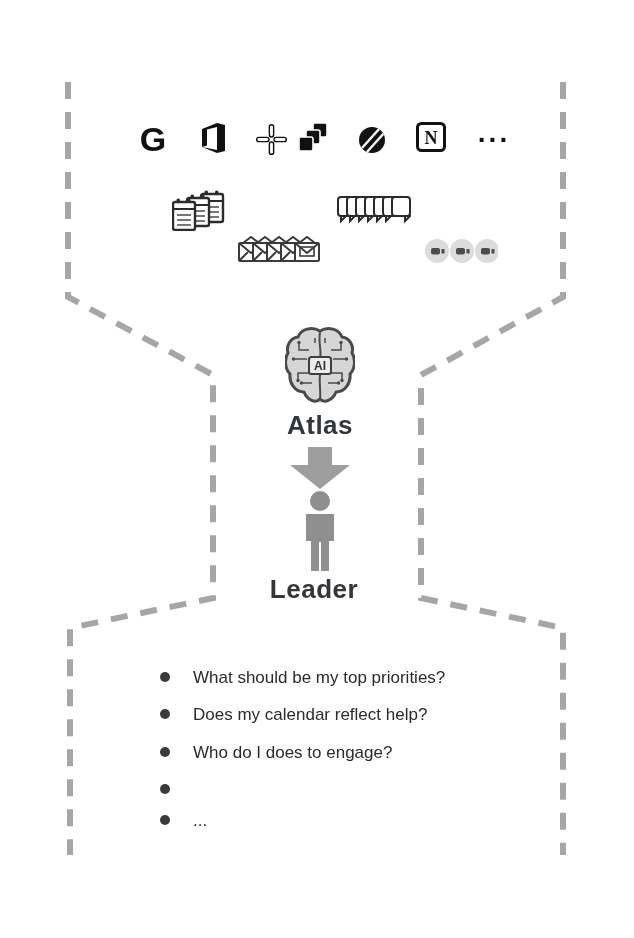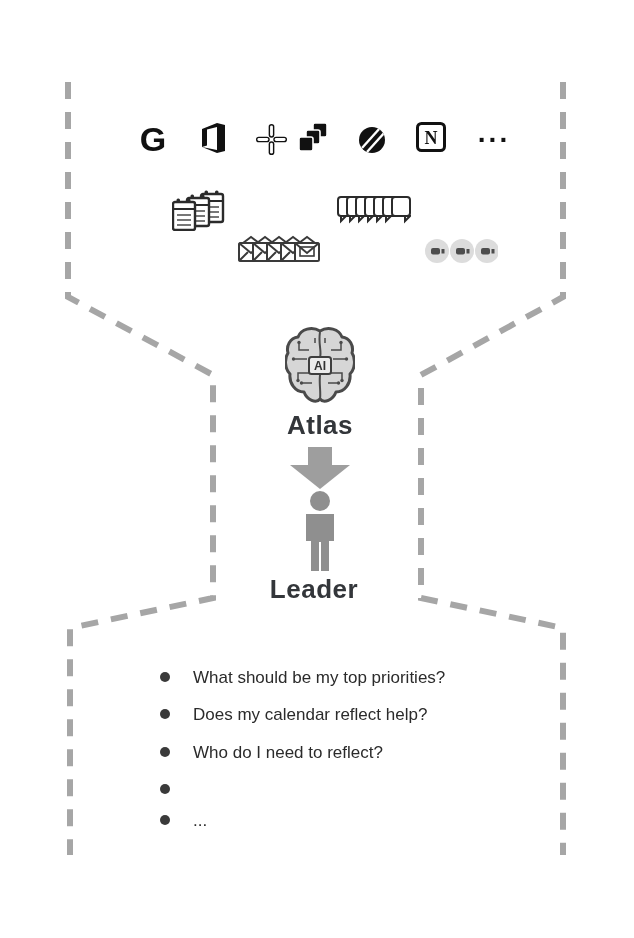--- a/index.html
+++ b/index.html
@@ -243,21 +243,21 @@
     <li class="q-item">
       <span class="q-dot"></span>
       <span>What should be my top priorities?</span>
     </li>
     <li class="q-item">
       <span class="q-dot"></span>
       <span>Does my calendar reflect help?</span>
     </li>
     <li class="q-item">
       <span class="q-dot"></span>
-      <span>Who do I need to reflect?</span>
+      <span>Who do I does to engage?</span>
     </li>
     <li class="q-item">
       <span class="q-dot"></span>
     </li>
     <li class="q-item">
       <span class="q-dot"></span>
       <span>...</span>
     </li>
   </ul>
 

